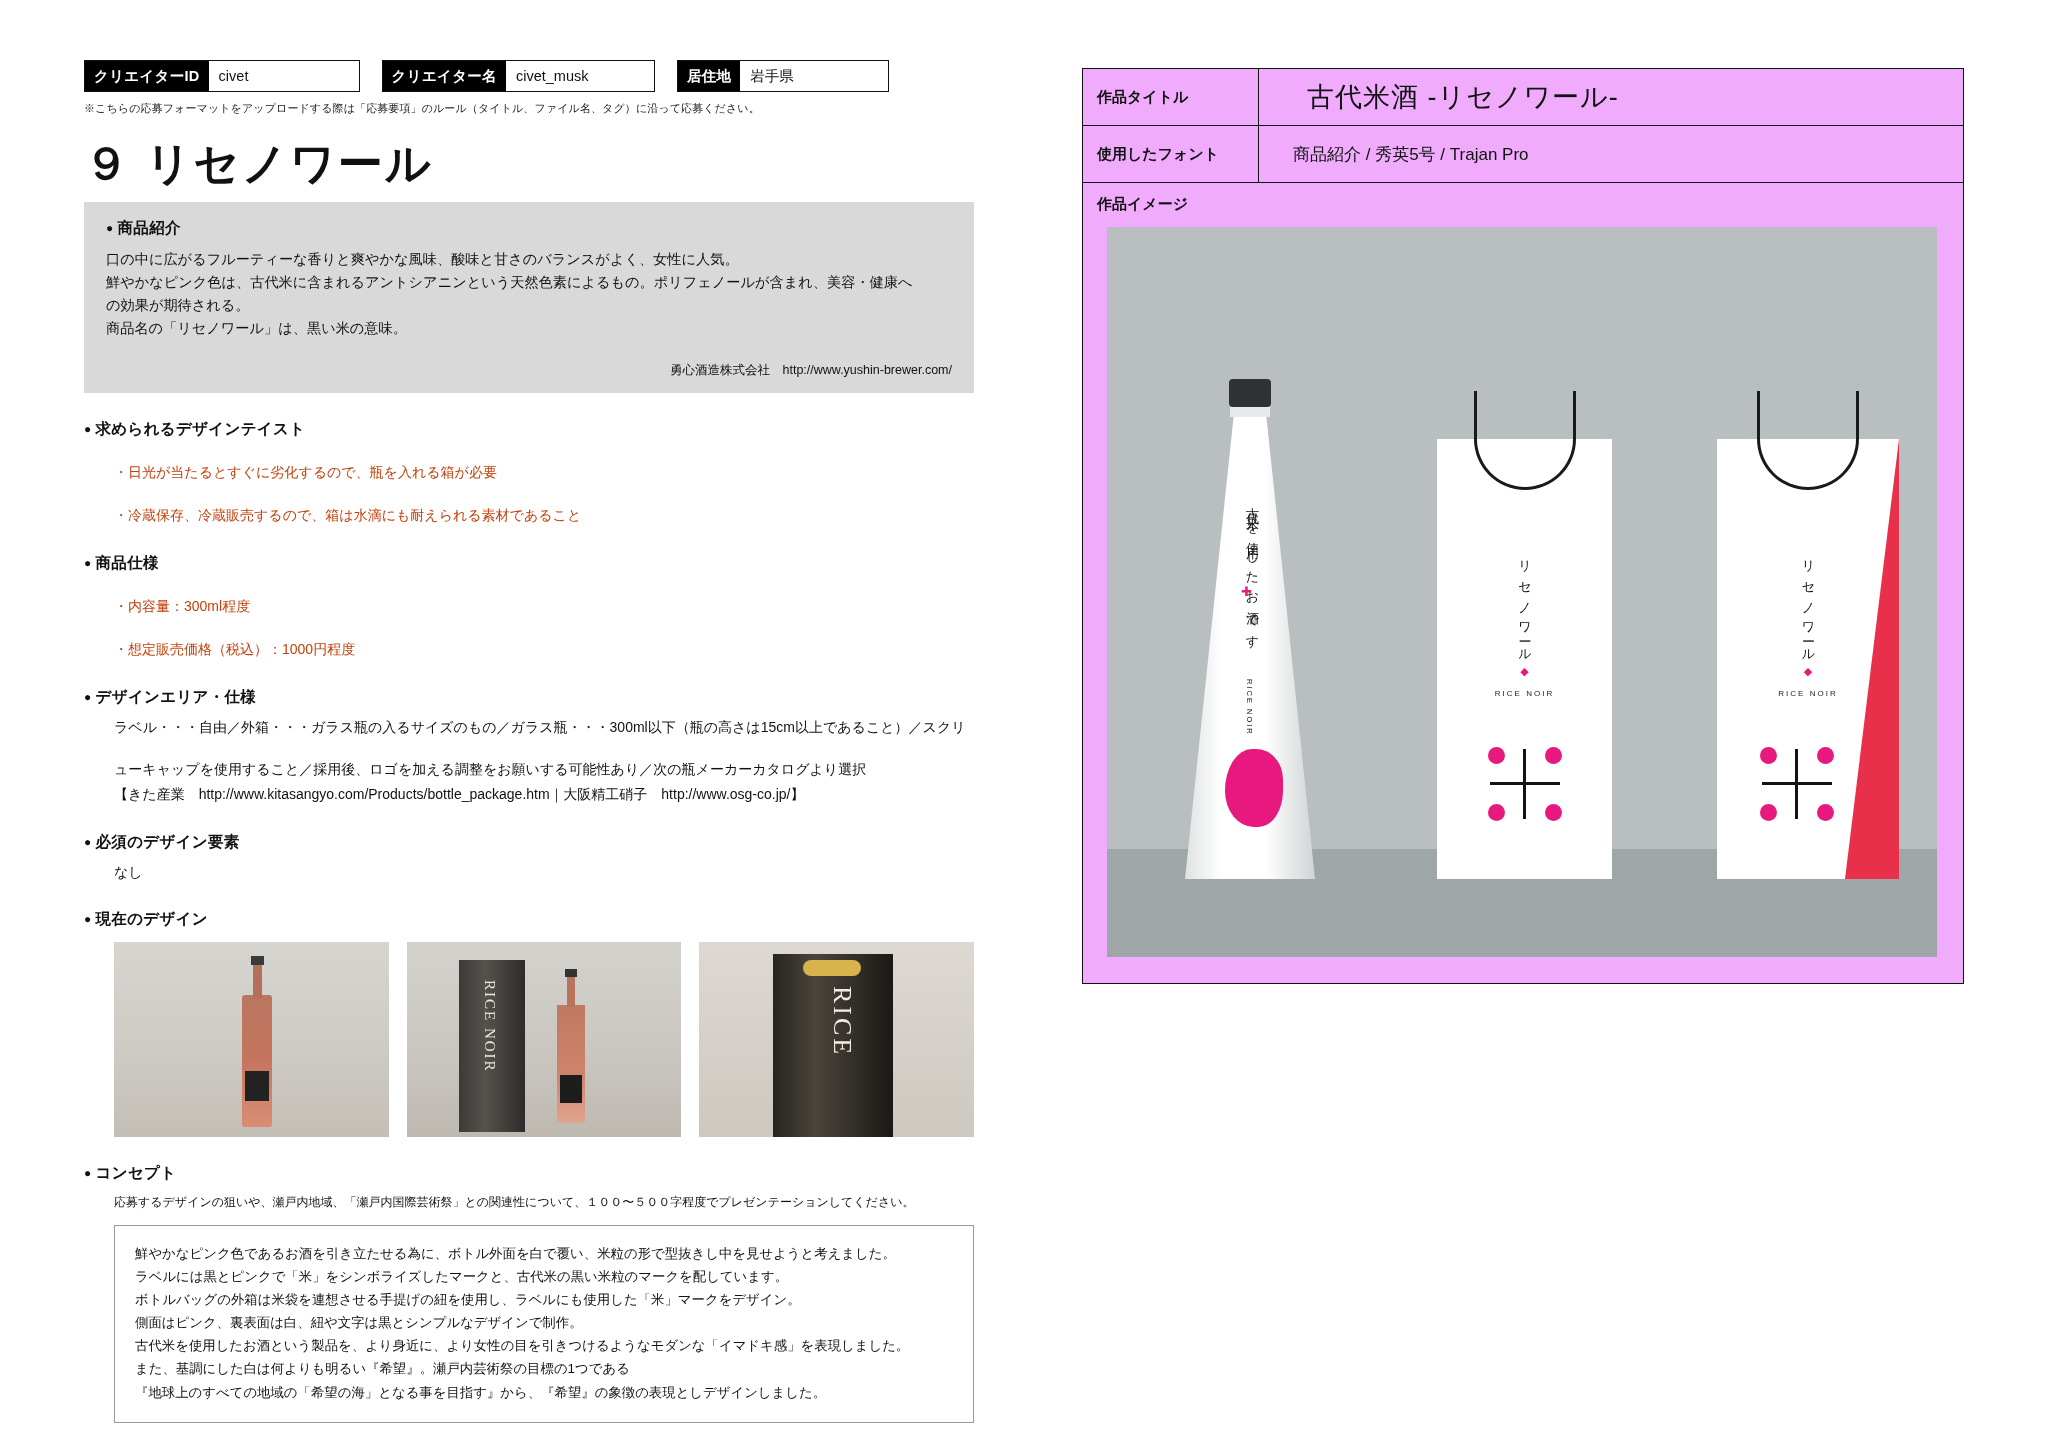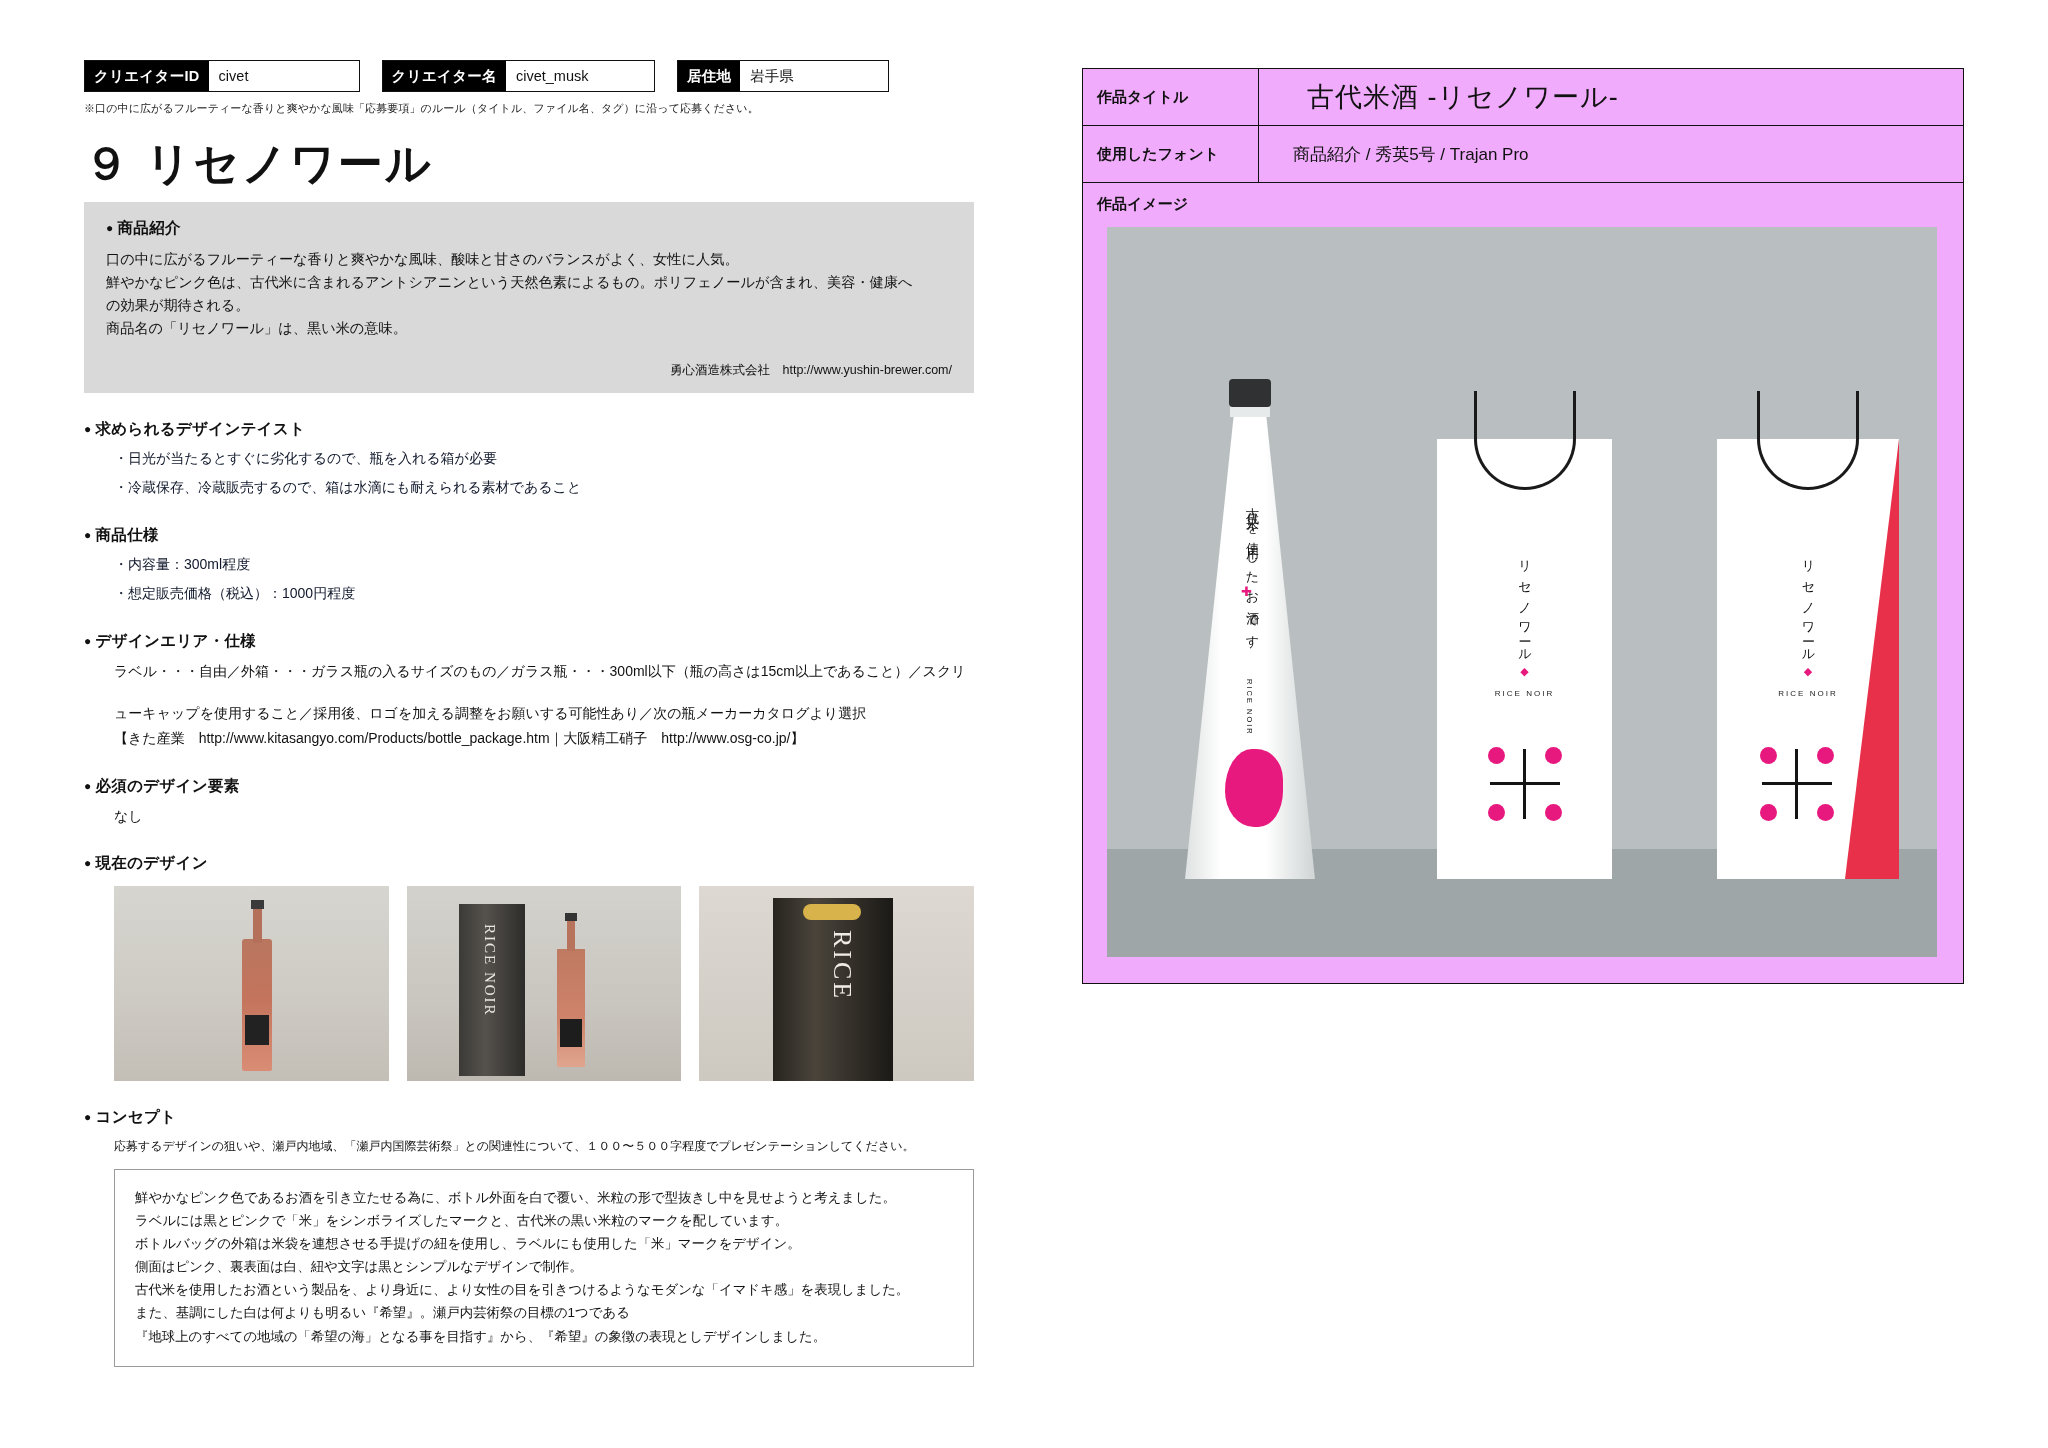--- a/index.html
+++ b/index.html
@@ -110,22 +110,22 @@
     color: #111;
   }
   .block {
     margin-top: 26px;
     padding-left: 30px;
   }
   .block .sec-head { margin-left: -30px; }
   .li {
     font-size: 14px;
     line-height: 1.6;
-    margin-top: 7px;
-    color: #0f172a;
+    margin-top: 21px;
+    color: #c2410c;
   }
   .para {
     font-size: 14px;
     line-height: 1.62;
     margin-top: 8px;
     color: #111;
   }
   .photos {
     display: flex;
     gap: 18px;
@@ -477,21 +477,21 @@
       <div class="hdr-field f2">
         <div class="hdr-label">クリエイター名</div>
         <div class="hdr-value">civet_musk</div>
       </div>
       <div class="hdr-field f3">
         <div class="hdr-label">居住地</div>
         <div class="hdr-value">岩手県</div>
       </div>
     </div>
 
-    <div class="note">※口の中に広がるフルーティーな香りと爽やかな風味「応募要項」のルール（タイトル、ファイル名、タグ）に沿って応募ください。</div>
+    <div class="note">※こちらの応募フォーマットをアップロードする際は「応募要項」のルール（タイトル、ファイル名、タグ）に沿って応募ください。</div>
 
     <div class="title-main">９ リセノワール</div>
 
     <div class="gray-box">
       <div class="sec-head bullet-dot">商品紹介</div>
       <div class="body-text">
         <div>口の中に広がるフルーティーな香りと爽やかな風味、酸味と甘さのバランスがよく、女性に人気。</div>
         <div>鮮やかなピンク色は、古代米に含まれるアントシアニンという天然色素によるもの。ポリフェノールが含まれ、美容・健康へ</div>
         <div>の効果が期待される。</div>
         <div>商品名の「リセノワール」は、黒い米の意味。</div>

